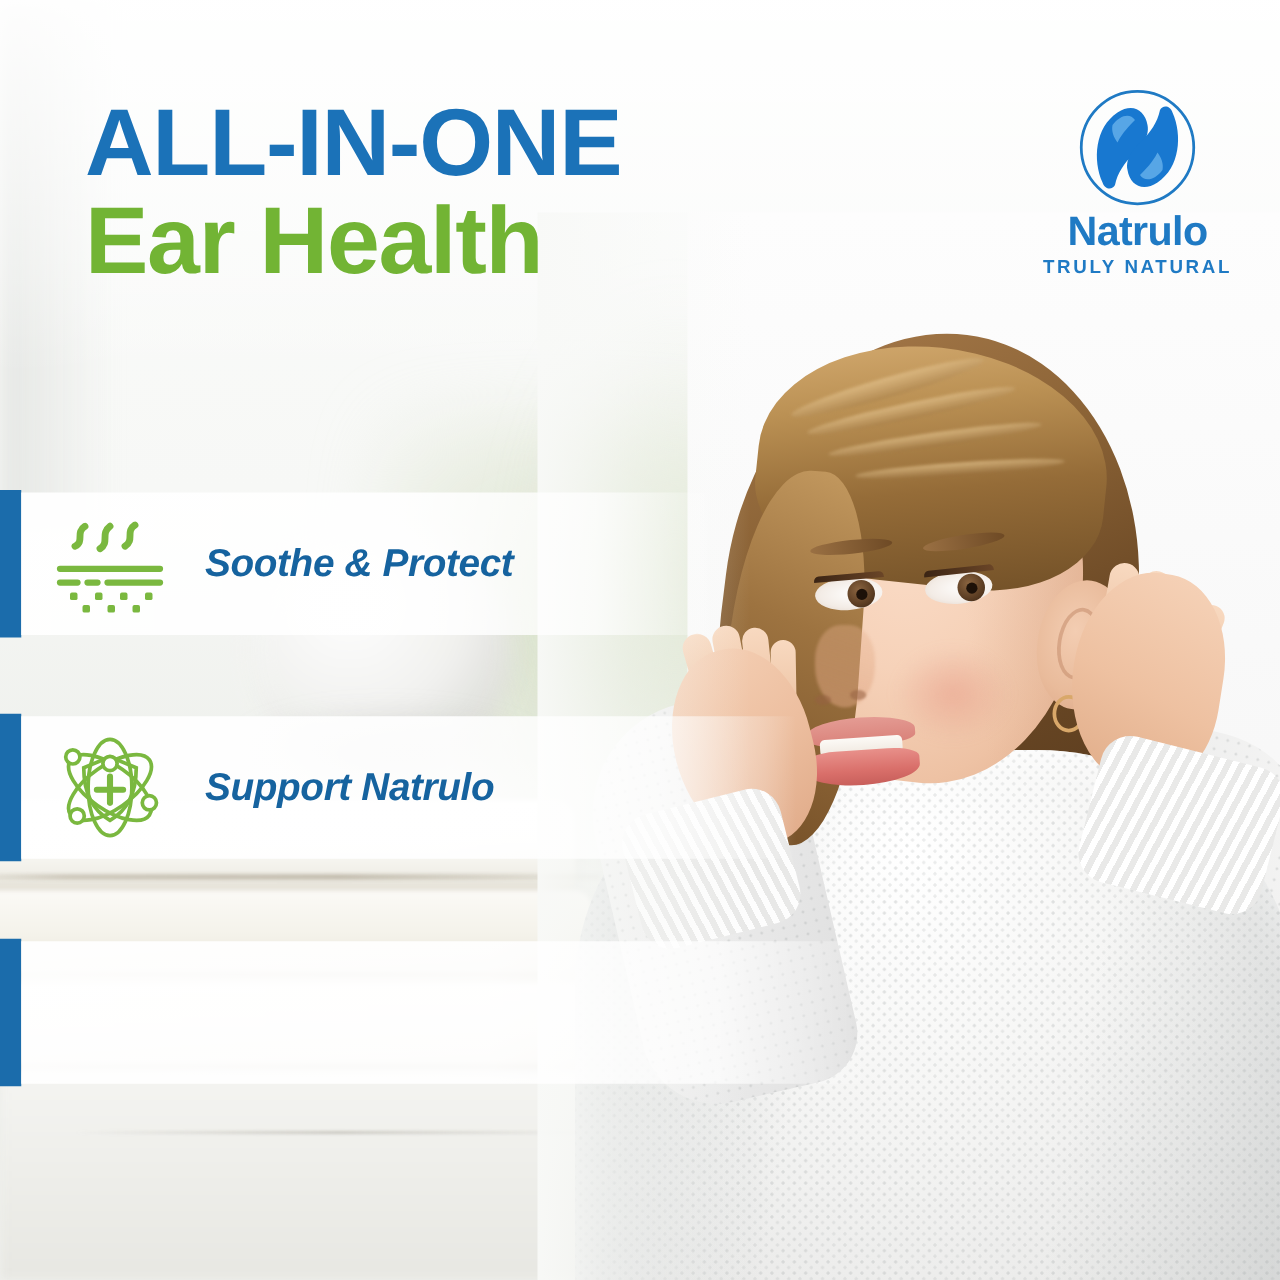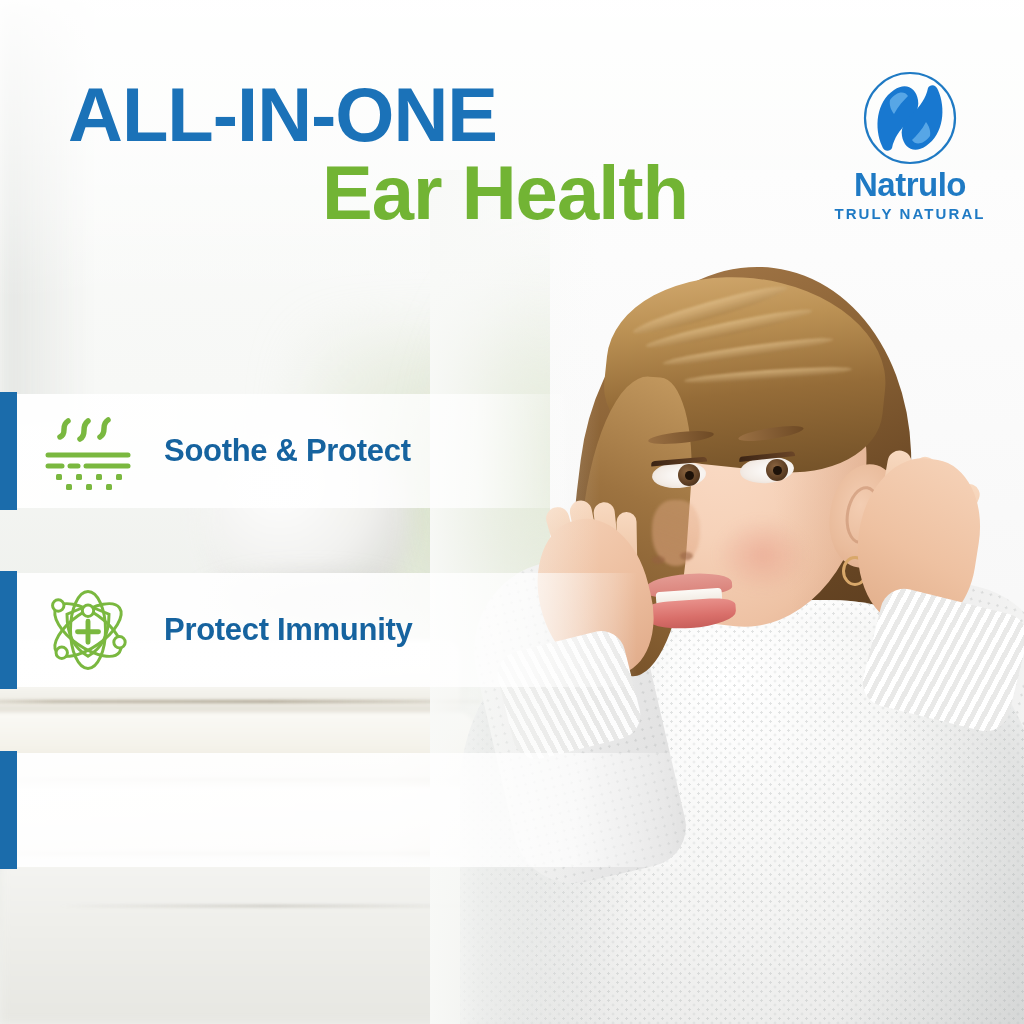--- a/index.html
+++ b/index.html
@@ -343,41 +343,40 @@
   .headline .line1 {
     display:block;
     font-size:76px; font-weight:bold;
     color:#1b72b8;
   }
   .headline .line2 {
     display:block;
     font-size:76px; font-weight:bold;
     color:#72b434;
     margin-top:4px;
-    text-align:right;
   }
 
   
   .logo { position:absolute; left:820px; top:66px; width:180px; height:160px; text-align:center; }
   .logo-mark { width:120px; height:104px; margin:0 auto; display:block; }
   .logo-word {
     display:block;
     font-size:33px; font-weight:bold; color:#1f7ac4;
     letter-spacing:-.5px; margin-top:-4px;
   }
   .logo-tag {
     display:block;
     font-size:15px; font-weight:bold; color:#1f7ac4;
     letter-spacing:2.1px; margin-top:1px;
   }
 
   
   .feature {
     position:absolute; left:0; height:114px;
-    display:flex; align-items:center;
+    display:flex; align-items:center;font-style:italic;
   }
   .feature-bar {
     position:absolute; left:0; top:-2px; width:17px; height:118px;
     background:#1b6cab;
   }
   .feature-panel {
     position:absolute; left:17px; top:0; height:114px;
     background:linear-gradient(90deg, rgba(255,255,255,.96) 0%, rgba(255,255,255,.93) 55%, rgba(255,255,255,.72) 82%, rgba(255,255,255,.20) 96%, rgba(255,255,255,0) 100%);
   }
   .feature-inner {
@@ -545,21 +544,21 @@
           <path d="M50 20 L74 30 C74 56 64 70 50 78 C36 70 26 56 26 30 Z"></path>
           <path d="M50 38 L50 62 M38 50 L62 50" stroke-width="5.6" stroke-linecap="round"></path>
         </g>
         <g fill="#ffffff" stroke="#7ab83f" stroke-width="3.4">
           <circle cx="16" cy="20" r="6.5"></circle>
           <circle cx="86" cy="62" r="6.5"></circle>
           <circle cx="20" cy="74" r="6.5"></circle>
           <circle cx="50" cy="26" r="6.5"></circle>
         </g>
       </svg>
-      <span class="feature-label">Protect Immunity</span>
+      <span class="feature-label">Support Natrulo</span>
     </div>
   </div>
 
   <div class="feature feature-3">
     <div class="feature-bar"></div>
     <div class="feature-panel"></div>
   </div>
 
 </div>
 

